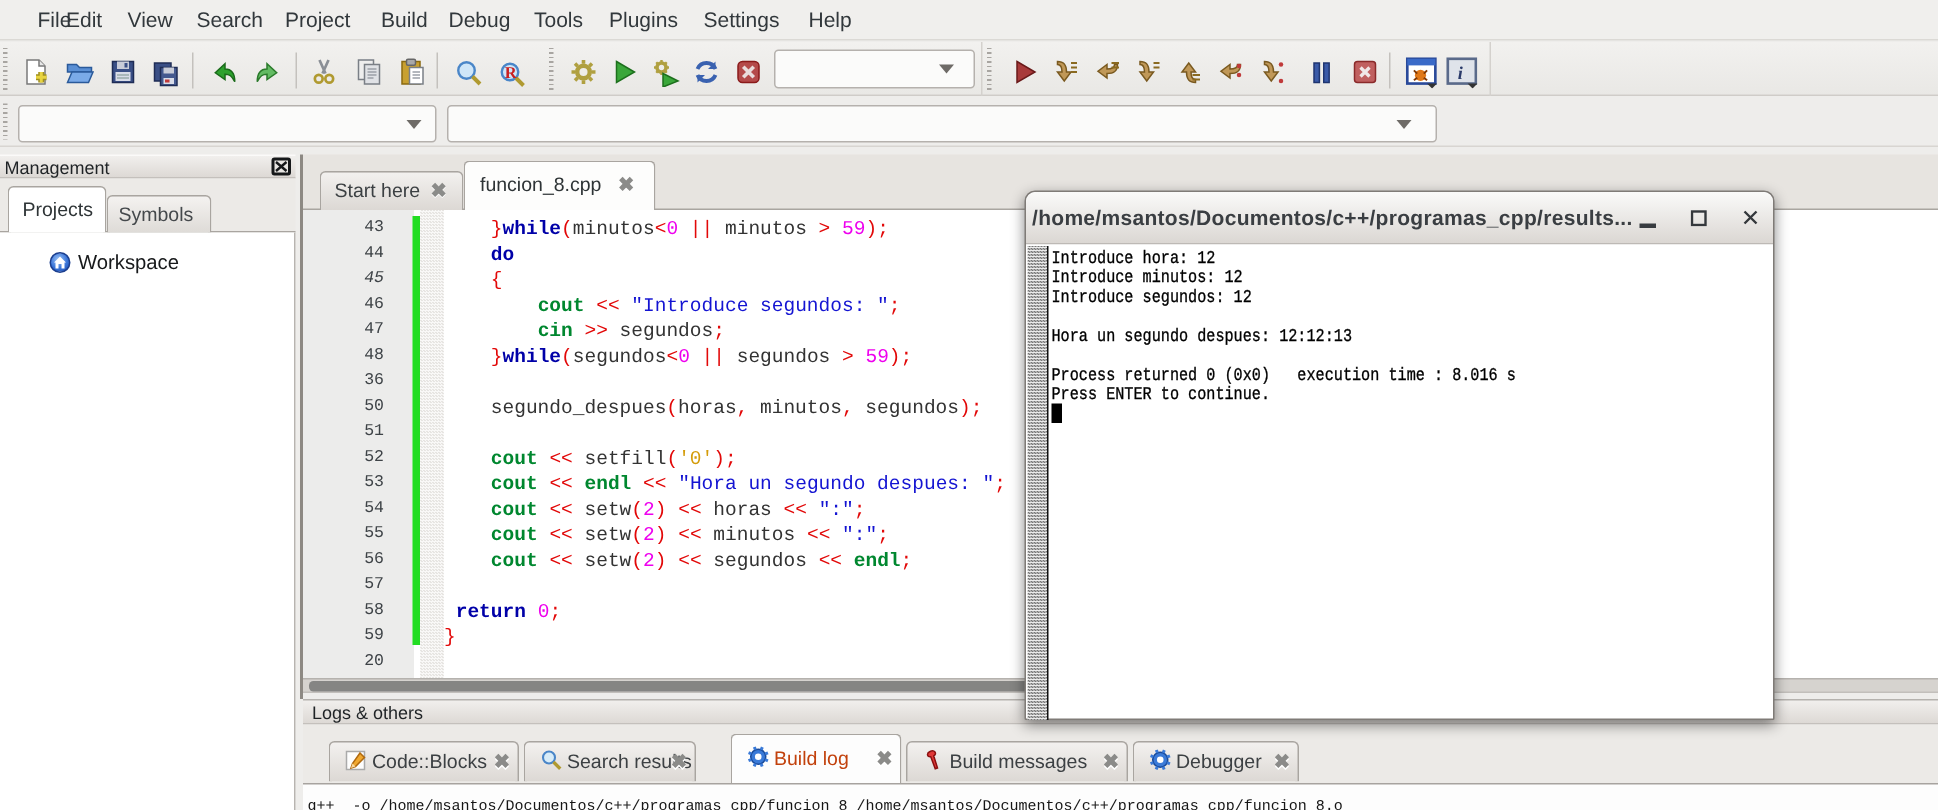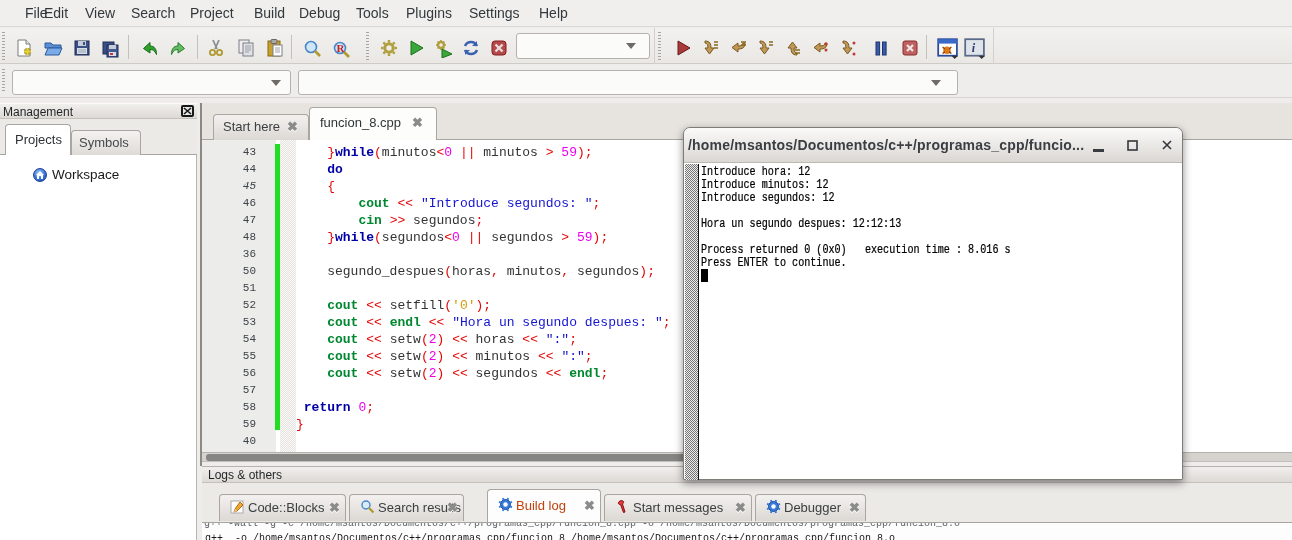--- a/index.html
+++ b/index.html
@@ -285,21 +285,21 @@
     <div class="lnum abs" style="top: 348px;">55</div>
     <div class="cl abs" style="top: 348px;">    <span class="fn">cout</span> <span class="op">&lt;&lt;</span> setw<span class="op">(</span><span class="num">2</span><span class="op">)</span> <span class="op">&lt;&lt;</span> minutos <span class="op">&lt;&lt;</span> <span class="str">":"</span><span class="op">;</span></div>
     <div class="lnum abs" style="top: 365px;">56</div>
     <div class="cl abs" style="top: 365px;">    <span class="fn">cout</span> <span class="op">&lt;&lt;</span> setw<span class="op">(</span><span class="num">2</span><span class="op">)</span> <span class="op">&lt;&lt;</span> segundos <span class="op">&lt;&lt;</span> <span class="fn">endl</span><span class="op">;</span></div>
     <div class="lnum abs" style="top: 382px;">57</div>
     <div class="cl abs" style="top: 382px;"></div>
     <div class="lnum abs" style="top: 399px;">58</div>
     <div class="cl abs" style="top: 399px;"> <span class="kw">return</span> <span class="num">0</span><span class="op">;</span></div>
     <div class="lnum abs" style="top: 416px;">59</div>
     <div class="cl abs" style="top: 416px;"><span class="op">}</span></div>
-    <div class="lnum abs" style="top: 433px;">40</div>
+    <div class="lnum abs" style="top: 433px;">20</div>
     <div class="cl abs" style="top: 433px;"></div>
   </div>
 <div id="hscroll" class="abs"></div>
 <div id="hthumb" class="abs"></div>
 
 <div id="log-hdr" class="abs">
     <span style="position:absolute;left:6px;top:1px">Logs &amp; others</span>
   </div>
 <div id="log-tabs" class="abs"></div>
 <div id="logtabrow">
@@ -335,21 +335,21 @@
             <line x1="12.133244126553667" y1="5.620359379095046" x2="13.986541777175132" y2="4.868503130733064"></line>
           </g>
         </svg></span>
       <span style="position:absolute;left:28px;top:8px;color:#c2410c">Build log</span>
       <span class="x" style="position:absolute;right:5px;top:8px">✖</span>
     </div>
     <div class="ltab abs" style="left: 604px; width: 148px; top: 494px; height: 27px; background: linear-gradient(rgb(243, 241, 239), rgb(220, 216, 212));">
       <span class="licon" style="position:absolute;left:10px;top:4px;width:15px;height:15px"><svg width="15" height="15" viewBox="0 0 15 15">
           <path d="M5 2 C8 0.5 10 3.5 7.5 5 L10 13 L8.5 13.5 L5.5 5.5 C3 6 2.5 3 5 2Z" fill="#e03838" stroke="#8a1010"></path>
         </svg></span>
-      <span style="position:absolute;left:28px;top:5px;color:#3c4043">Start messages</span>
+      <span style="position:absolute;left:28px;top:5px;color:#3c4043">Build messages</span>
       <span class="x" style="position:absolute;right:5px;top:5px">✖</span>
     </div>
     <div class="ltab abs" style="left: 755px; width: 111px; top: 494px; height: 27px; background: linear-gradient(rgb(243, 241, 239), rgb(220, 216, 212));">
       <span class="licon" style="position:absolute;left:10px;top:4px;width:15px;height:15px"><svg width="15" height="15" viewBox="0 0 15 15">
           <circle cx="7.5" cy="7.5" r="5" fill="#3a7ad8" stroke="#1a4a98"></circle>
           <circle cx="7.5" cy="7.5" r="2.2" fill="#fff"></circle>
           <g stroke="#3a7ad8" stroke-width="2">
             <line x1="12.105304970014426" y1="9.447091711543253" x2="13.947426958020195" y2="10.225928396160555"></line>
             <line x1="9.379640620904956" y1="12.133244126553665" x2="10.131496869266938" y2="13.98654177717513"></line>
             <line x1="5.552908288456749" y1="12.105304970014426" x2="4.774071603839447" y2="13.947426958020195"></line>
@@ -358,27 +358,26 @@
             <line x1="5.620359379095046" y1="2.8667558734463343" x2="4.868503130733064" y2="1.0134582228248679"></line>
             <line x1="9.447091711543253" y1="2.8946950299855754" x2="10.225928396160555" y2="1.0525730419798052"></line>
             <line x1="12.133244126553667" y1="5.620359379095046" x2="13.986541777175132" y2="4.868503130733064"></line>
           </g>
         </svg></span>
       <span style="position:absolute;left:28px;top:5px;color:#3c4043">Debugger</span>
       <span class="x" style="position:absolute;right:5px;top:5px">✖</span>
     </div>
   </div>
 <div id="log-body" class="abs">
-  <div class="logline" style="left:2px;top:-5px;color:#5d6369">g++ -Wall -g -c /home/msantos/Documentos/c++/programas_cpp/funcion_8.cpp -o /home/msantos/Documentos/programas_cpp/funcion_8.o</div>
   <div class="logline" style="left:3px;top:10px;color:#161616">g++  -o /home/msantos/Documentos/c++/programas_cpp/funcion_8 /home/msantos/Documentos/c++/programas_cpp/funcion_8.o</div>
 </div>
 
 <div id="term" class="abs">
   <div id="term-title">
-      <span style="position:absolute;left:4px;top:9px;font-size:14px;font-weight:bold;color:#3a3e42;letter-spacing:0.2px">/home/msantos/Documentos/c++/programas_cpp/funcio...</span>
+      <span style="position:absolute;left:4px;top:9px;font-size:14px;font-weight:bold;color:#3a3e42;letter-spacing:0.2px">/home/msantos/Documentos/c++/programas_cpp/results...</span>
     <div style="position:absolute;left:409px;top:21px;width:11px;height:2.5px;background:#383c40"></div>
     <svg style="position:absolute;left:443px;top:12px" width="11" height="11" viewBox="0 0 11 11">
         <rect x="1" y="1" width="9" height="9" fill="none" stroke="#34383c" stroke-width="1.6"></rect>
       </svg>
     <svg style="position:absolute;left:477px;top:11px" width="12" height="12" viewBox="0 0 12 12">
         <path d="M2 2L10 10M10 2L2 10" stroke="#34383c" stroke-width="1.6"></path>
       </svg>
   </div>
   <div id="term-scroll"></div>
   <div id="term-sep"></div>

